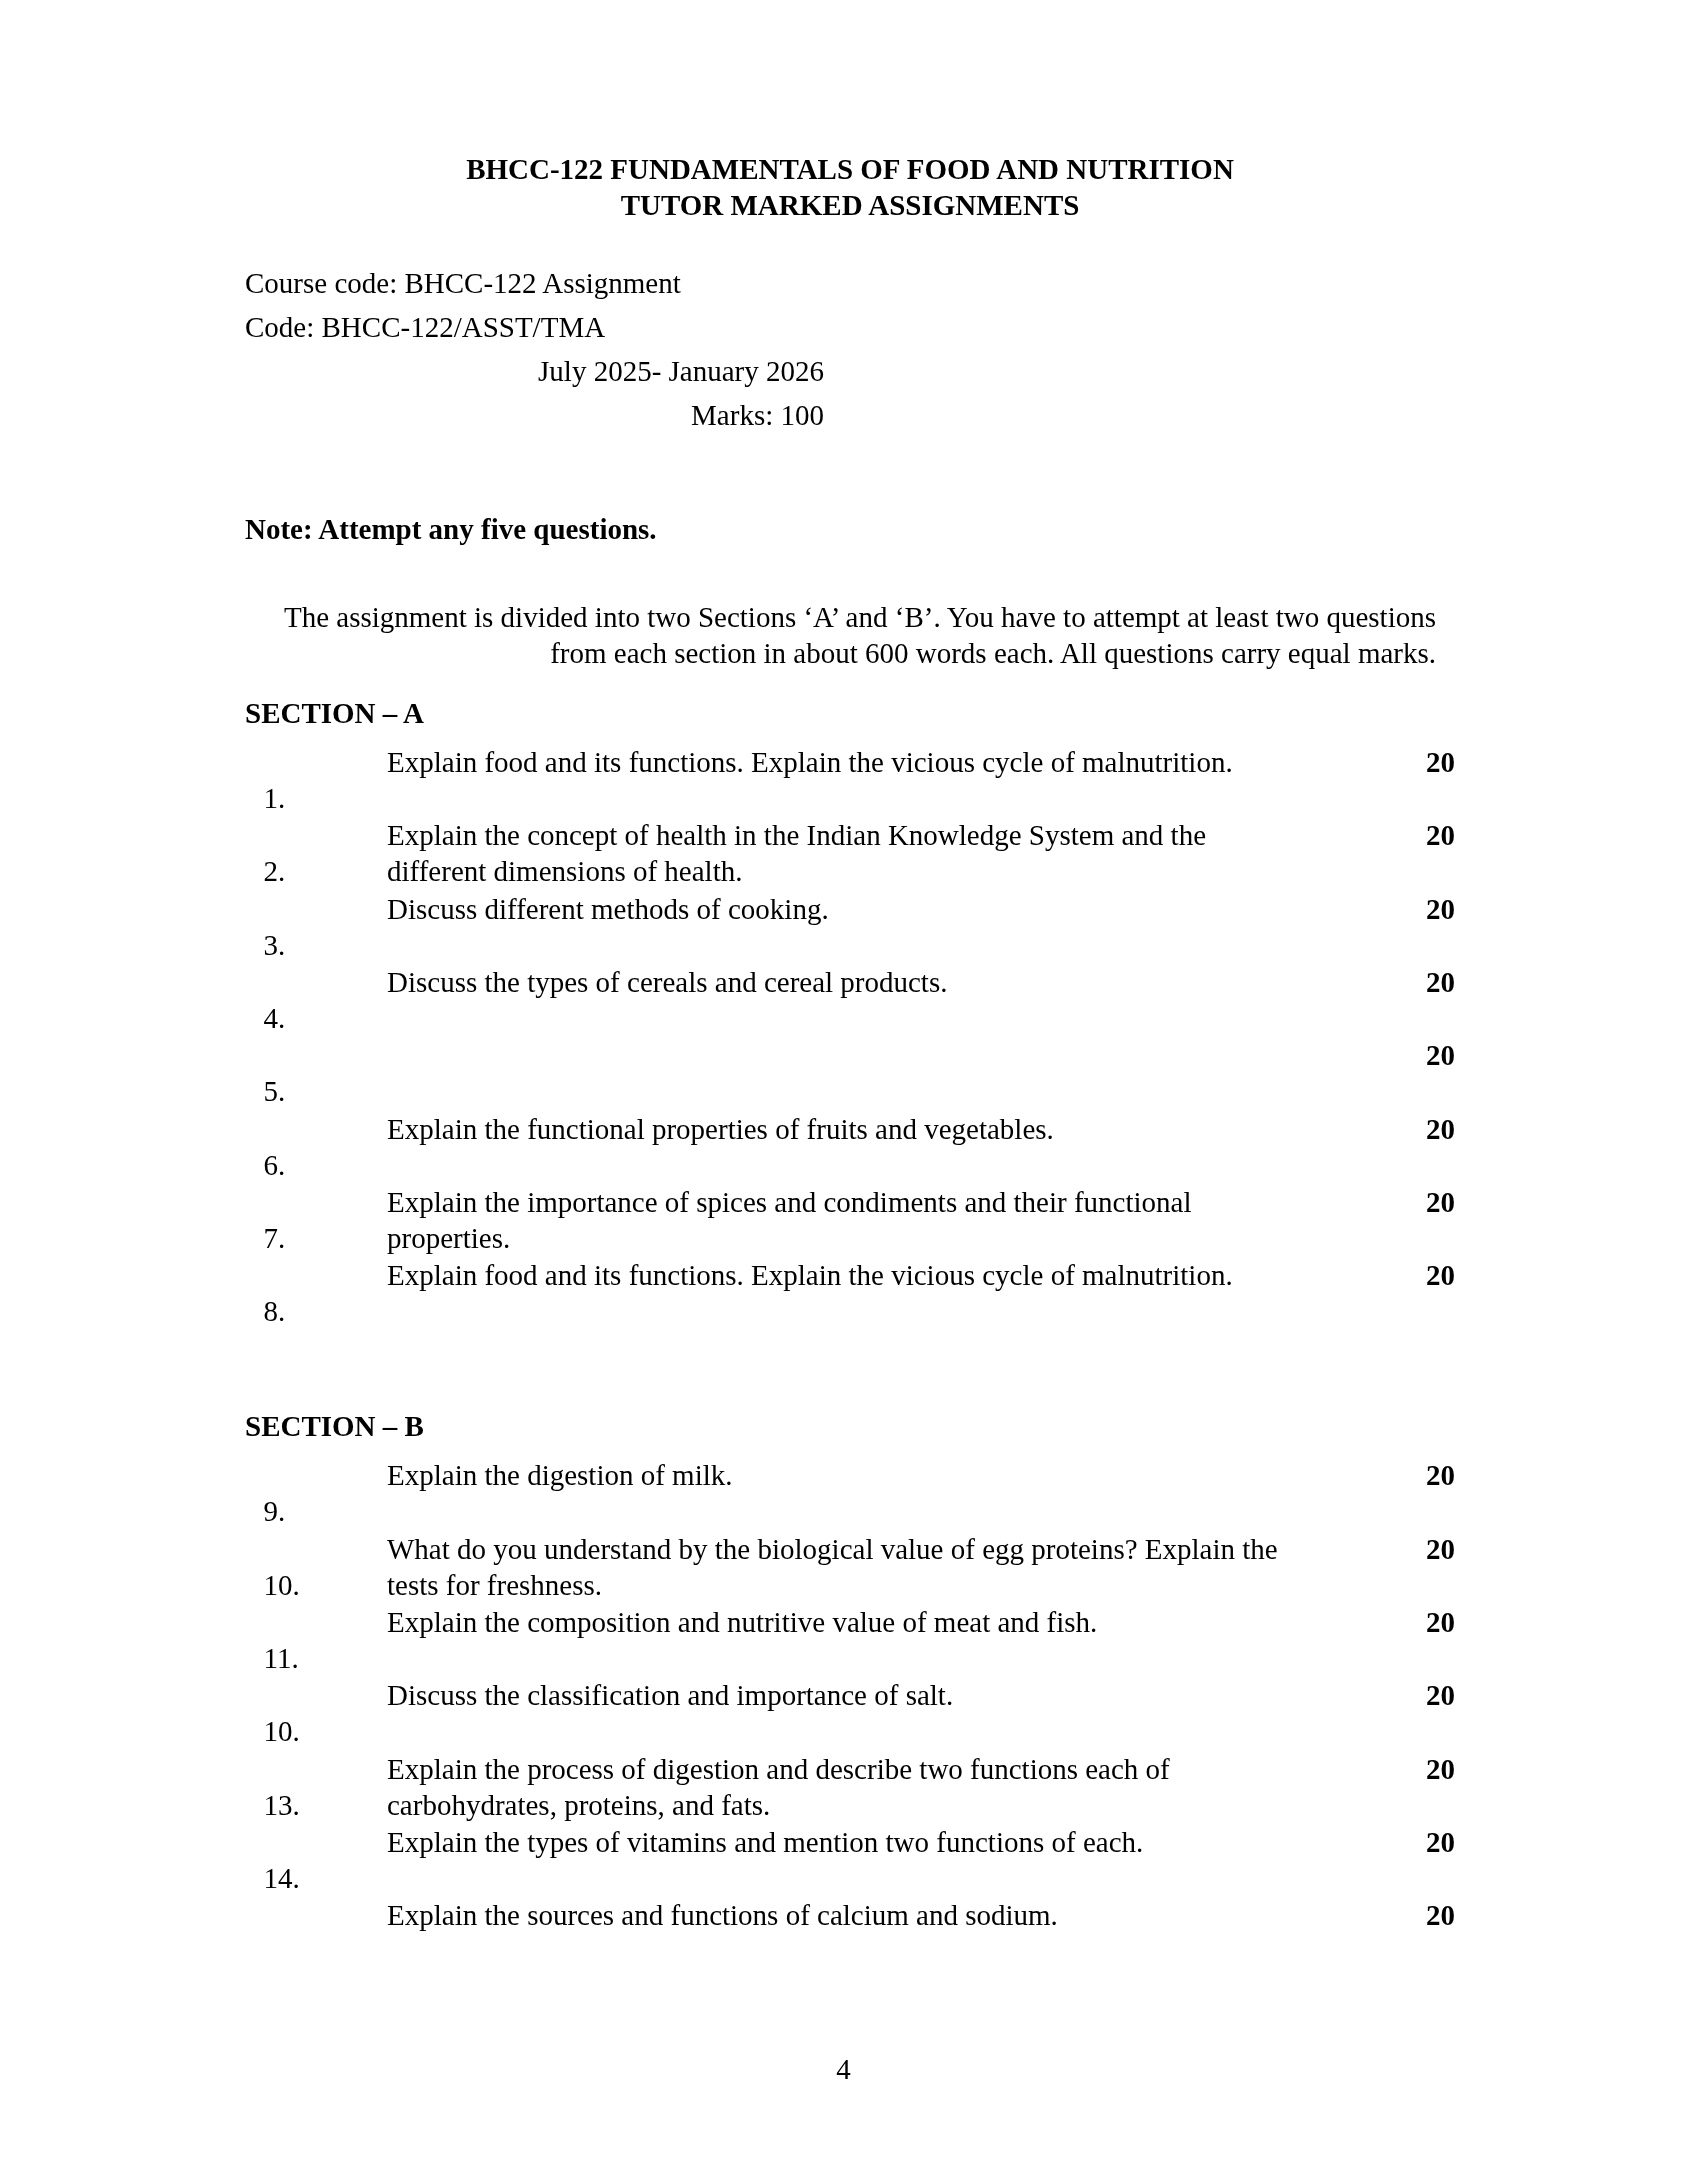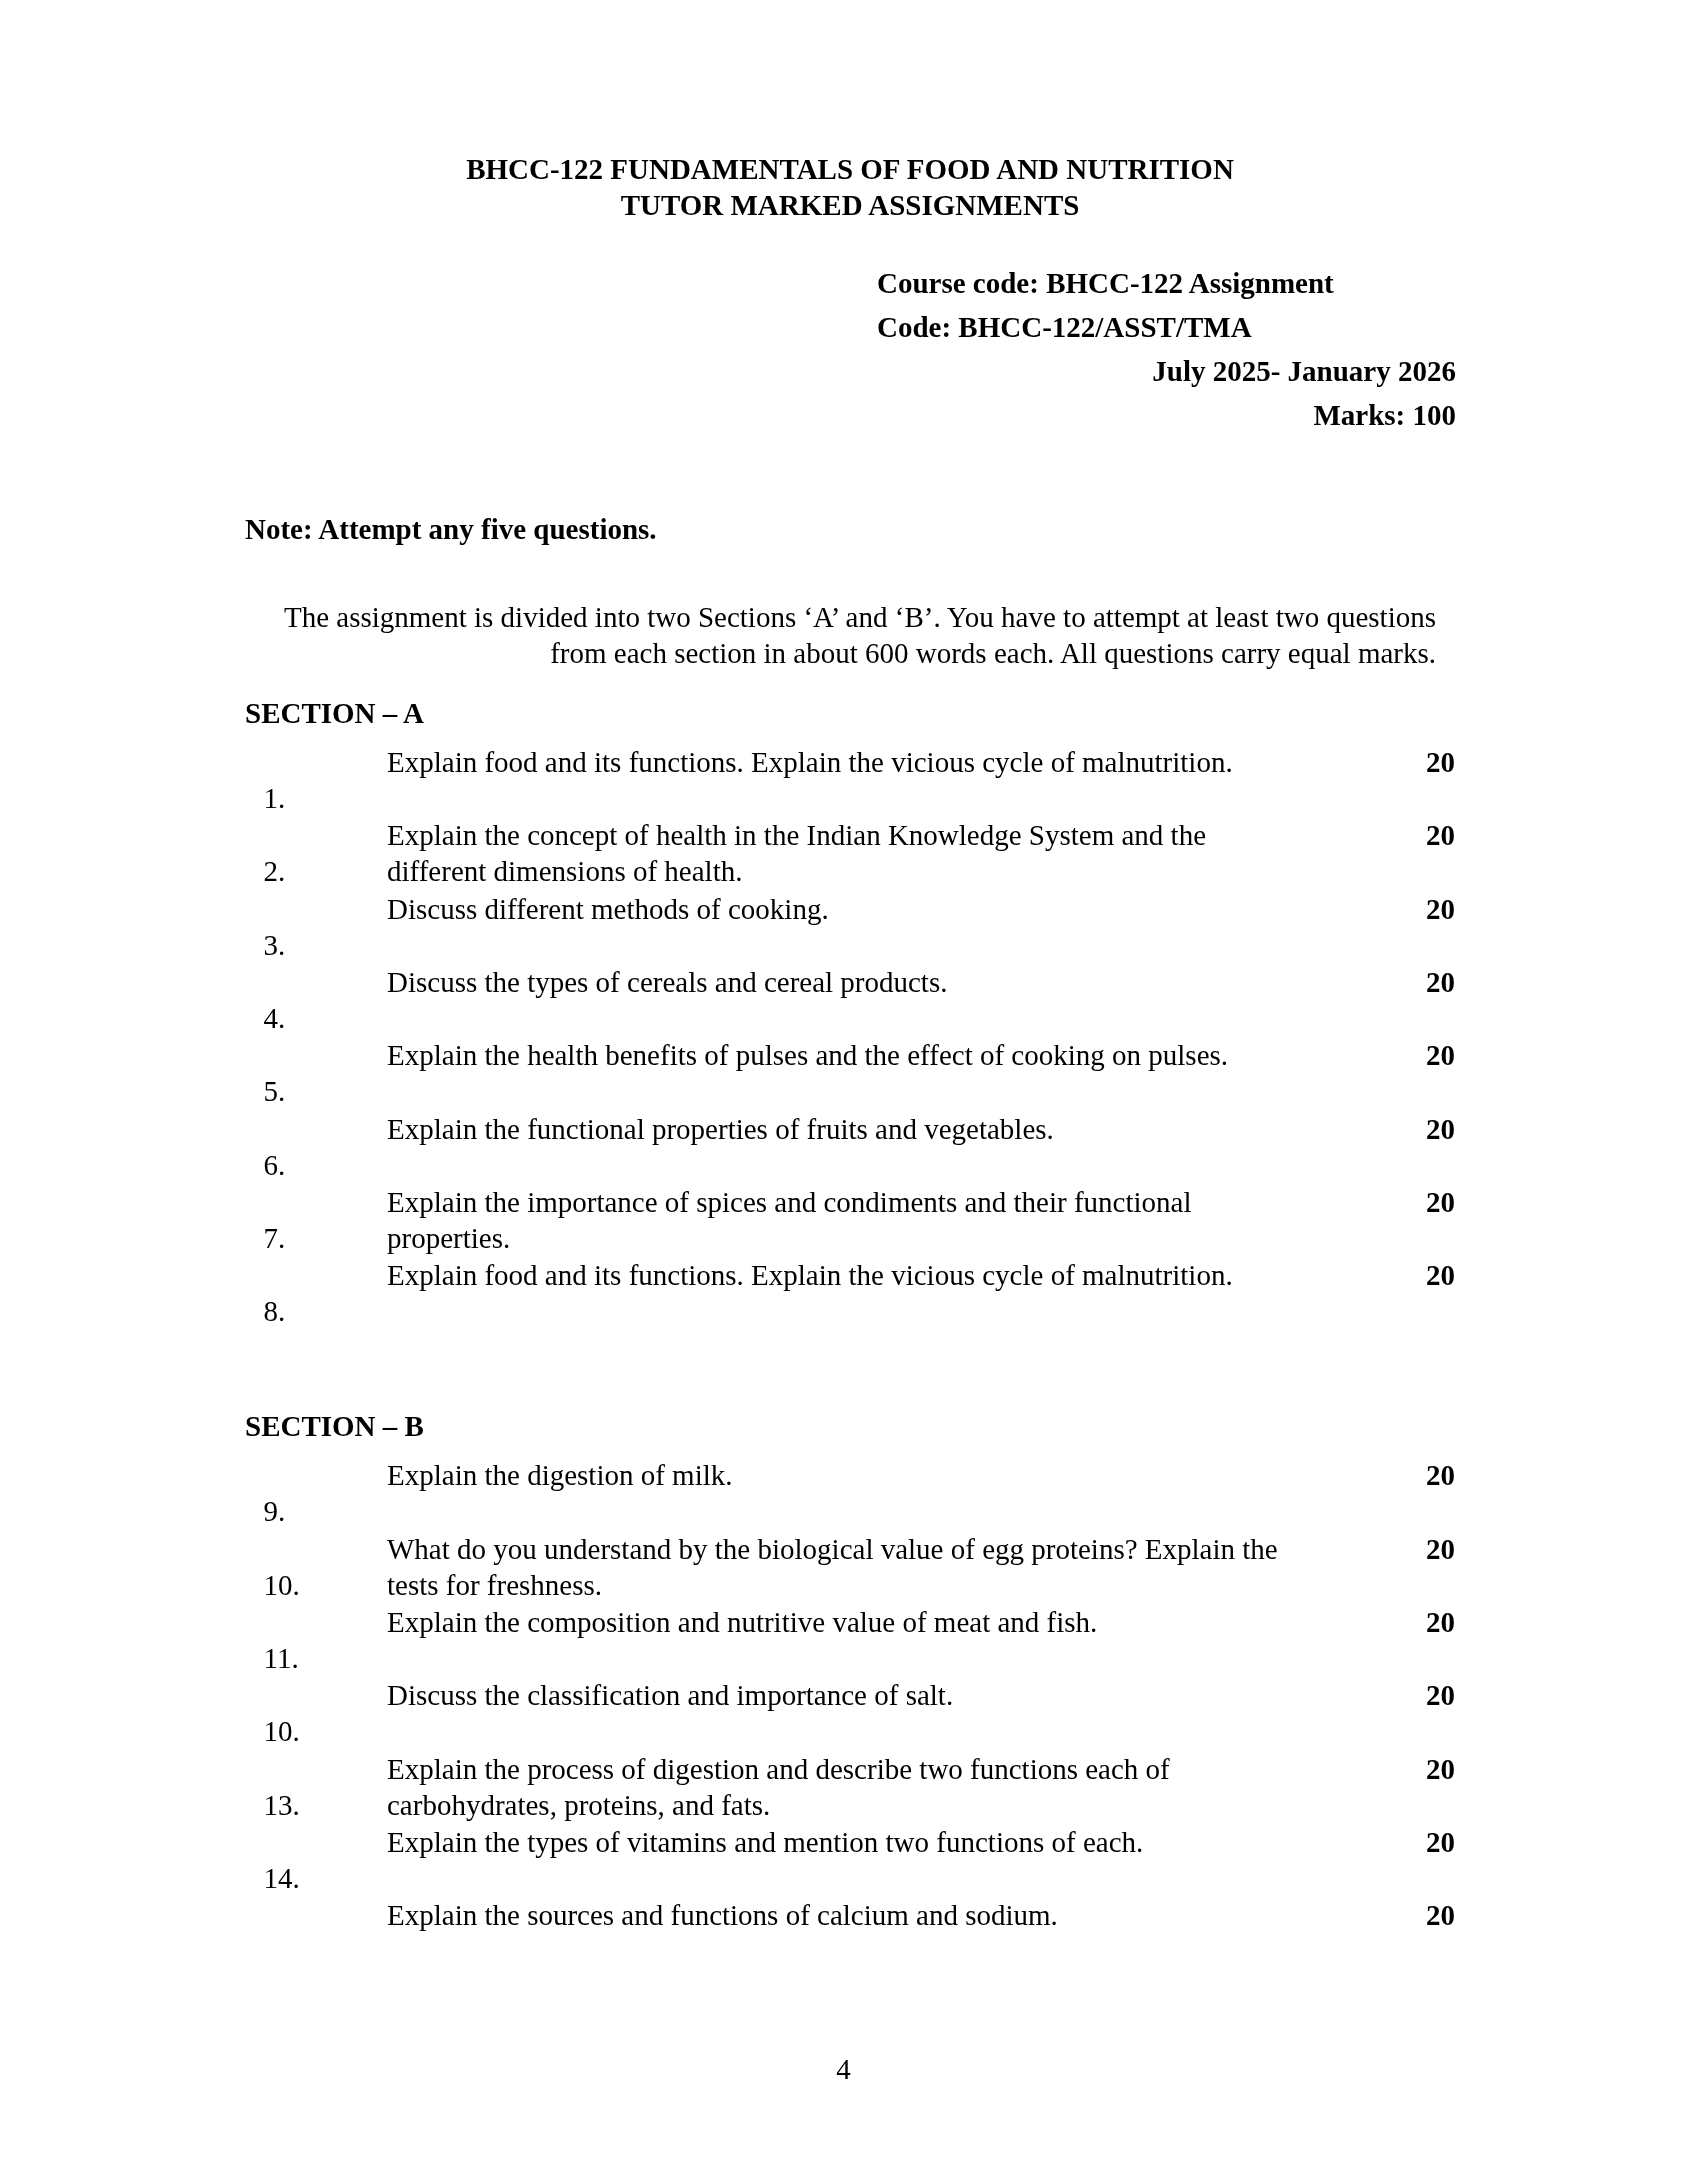--- a/index.html
+++ b/index.html
@@ -18,23 +18,22 @@
     position: absolute;
     inset: 0;
     padding: 151px 232px 8px 245px;
   }
   .doc-title {
     text-align: center;
     font-weight: bold;
   }
   .course-block {
     margin-top: 38px;
-    margin-left: 632px;
     width: 579px;
-    font-weight: bold;
+    font-weight: normal;
     line-height: 44px;
   }
   .course-block .align-right { text-align: right; }
   .note {
     font-weight: bold;
     margin-top: 74px;
   }
   .intro {
     margin-top: 52px;
     max-width: 1191px;
@@ -116,21 +115,20 @@
       <div class="q-text">Discuss different methods of cooking.</div>
       <div class="q-marks">20</div>
     </div>
     <div class="q-row">
       <div class="q-num">4.</div>
       <div class="q-text">Discuss the types of cereals and cereal products.</div>
       <div class="q-marks">20</div>
     </div>
     <div class="q-row">
       <div class="q-num">5.</div>
-      <div class="q-text">Explain the health benefits of pulses and the effect of cooking on pulses.</div>
       <div class="q-marks">20</div>
     </div>
     <div class="q-row">
       <div class="q-num">6.</div>
       <div class="q-text">Explain the functional properties of fruits and vegetables.</div>
       <div class="q-marks">20</div>
     </div>
     <div class="q-row">
       <div class="q-num">7.</div>
       <div class="q-text">Explain the importance of spices and condiments and their functional properties.</div>

